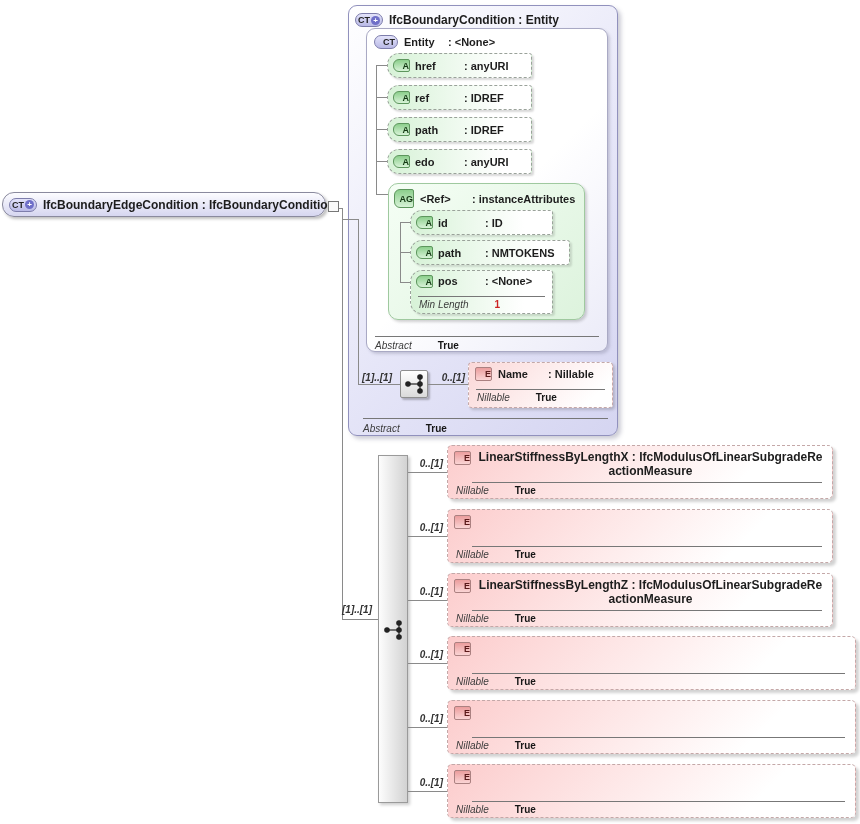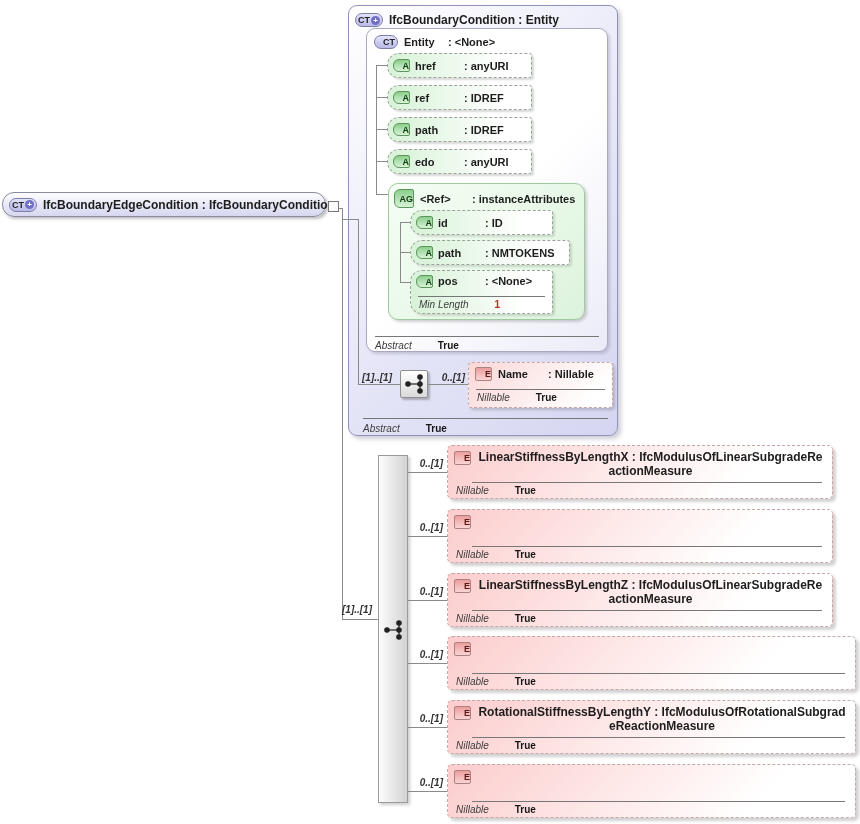--- a/index.html
+++ b/index.html
@@ -317,21 +317,20 @@
     <div class="facet" style="left:8px;top:39px;">
       <span class="f-name">Nillable</span>
       <span class="f-val">True</span>
     </div>
   </div>
 
   <div class="card t-right" style="left:413px;top:713px;width:30px;">0..[1]</div>
   <div class="elem" style="top:700px;width:409px;">
     <div class="elem-hdr">
       <span class="badge b-e" style="margin-top:1px;">E</span>
-      <div class="elem-title"><span>RotationalStiffnessByLengthY</span> <span>: IfcModulusOfRotationalSubgradeReactionMeasure</span></div>
     </div>
     <div class="sep" style="left:24px;right:10px;top:36px;"></div>
     <div class="facet" style="left:8px;top:39px;">
       <span class="f-name">Nillable</span>
       <span class="f-val">True</span>
     </div>
   </div>
 
   <div class="card t-right" style="left:413px;top:777px;width:30px;">0..[1]</div>
   <div class="elem" style="top:764px;width:409px;">

